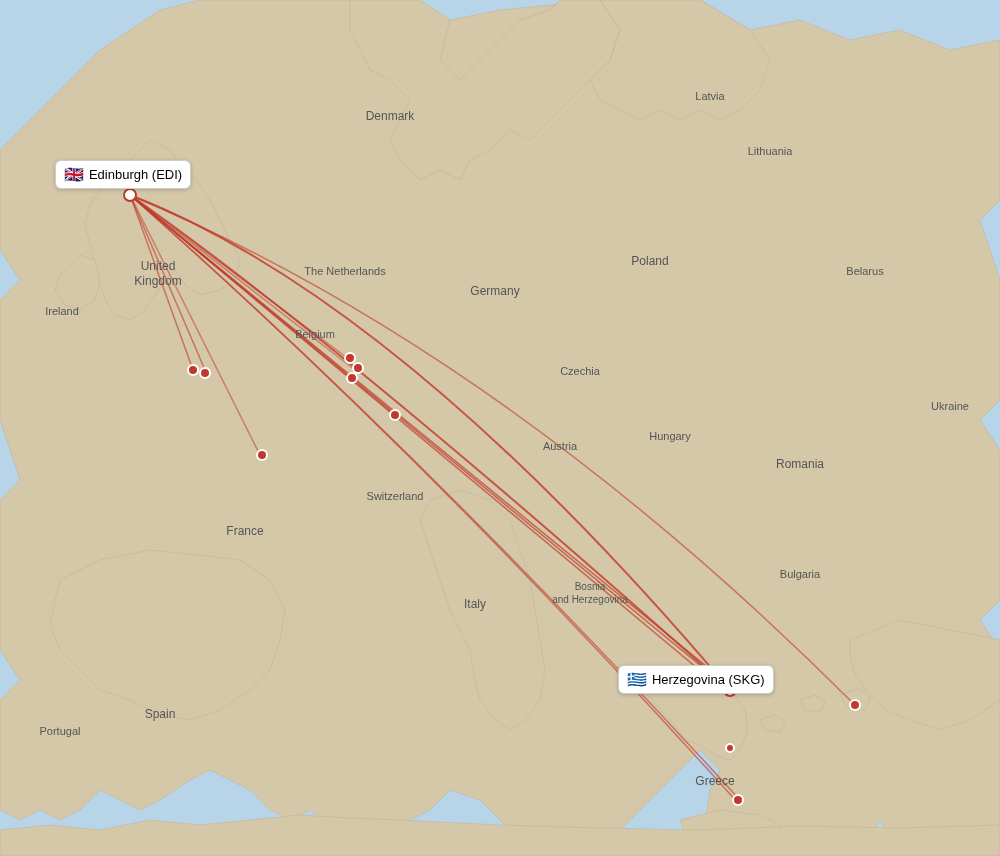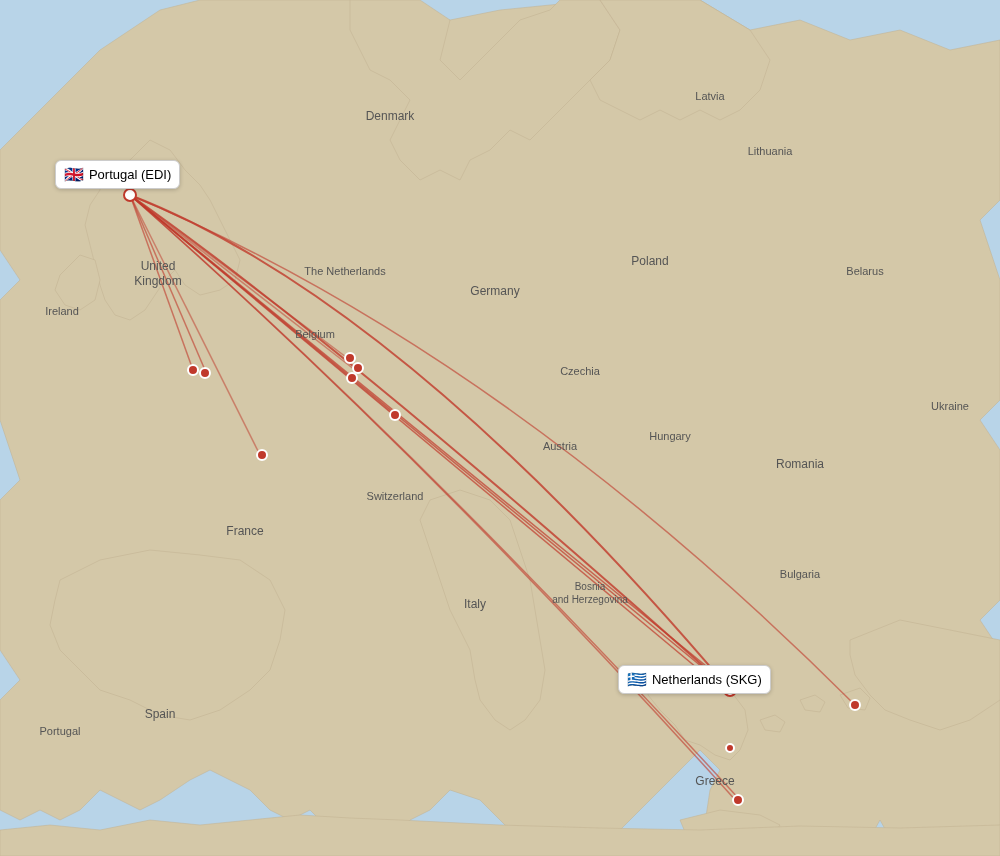--- a/index.html
+++ b/index.html
@@ -188,20 +188,20 @@
     <circle cx="730" cy="748" r="4" fill="#c0392b" stroke="white" stroke-width="2"></circle>
     <circle cx="738" cy="800" r="5" fill="#c0392b" stroke="white" stroke-width="2"></circle>
 
     <circle cx="130" cy="195" r="6" fill="white" stroke="#c0392b" stroke-width="2"></circle>
 
     <circle cx="730" cy="690" r="6" fill="white" stroke="#c0392b" stroke-width="2"></circle>
   </svg>
 
   <div class="airport-label" style="left: 55px; top: 160px;">
     <span class="flag">🇬🇧</span>
-    <span>Portugal (EDI)</span>
+    <span>Edinburgh (EDI)</span>
   </div>
 
   <div class="airport-label" style="left: 618px; top: 665px;">
     <span class="flag">🇬🇷</span>
-    <span>Netherlands (SKG)</span>
+    <span>Herzegovina (SKG)</span>
   </div>
 </div>
 
 </body></html>

